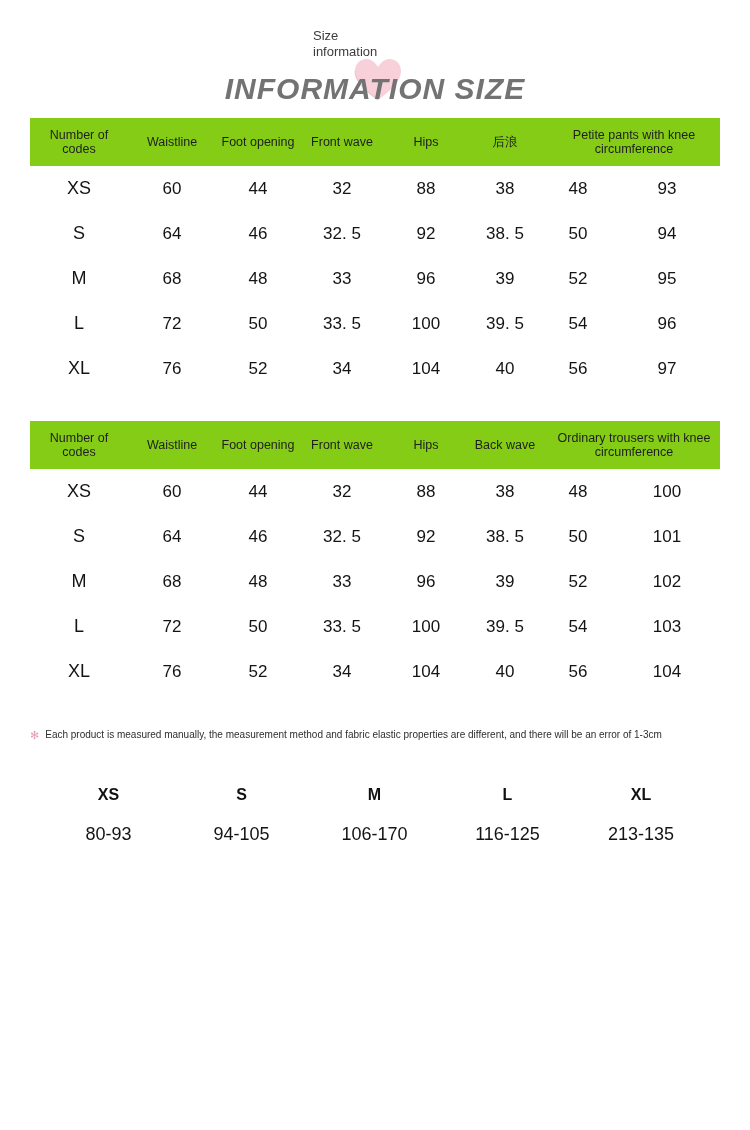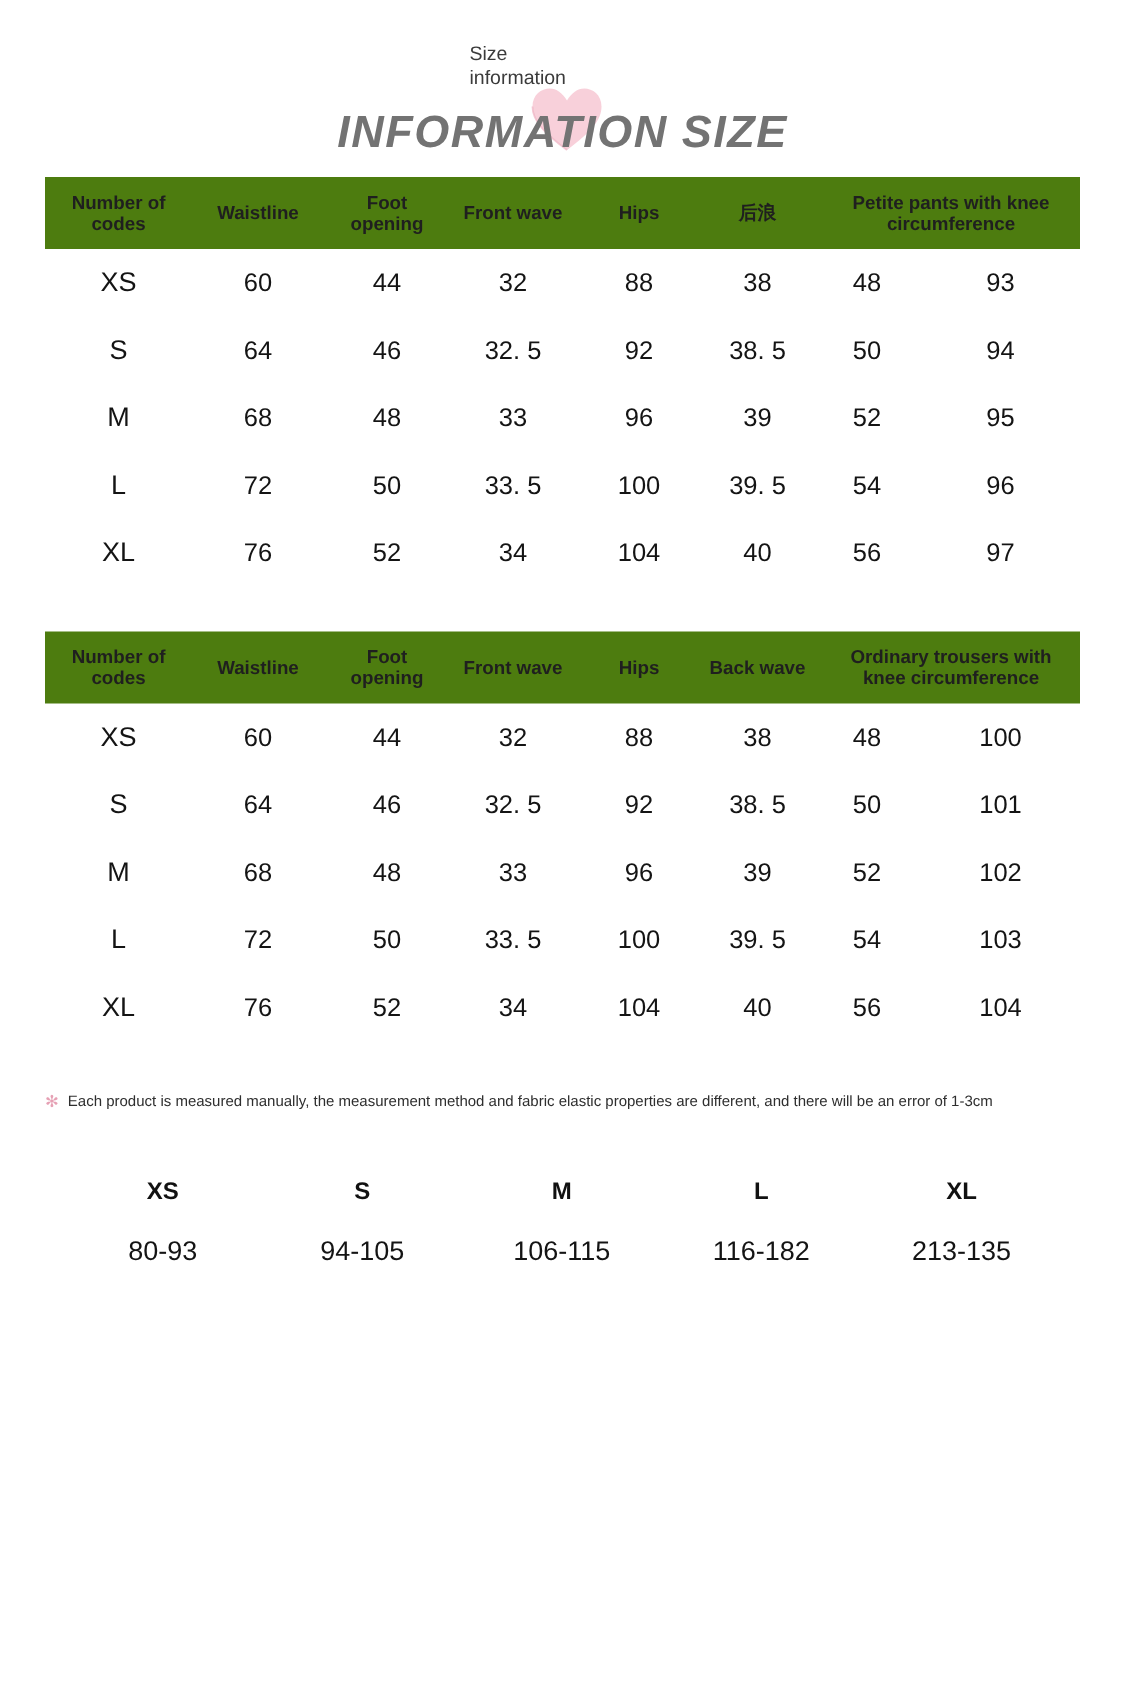--- a/index.html
+++ b/index.html
@@ -63,23 +63,23 @@
   .table-wrap {
     margin: 0 30px;
     position: relative;
   }
   table.size-table {
     width: 690px;
     border-collapse: collapse;
     table-layout: fixed;
   }
   table.size-table thead th {
-    background: #4d7c0f;
+    background: #84cc16;
     font-size: 12.5px;
-    font-weight: bold;
+    font-weight: normal;
     color: #1f1f1f;
     padding: 10px 4px;
     vertical-align: middle;
     line-height: 14px;
     text-align: center;
   }
   table.size-table thead th.wide {
     text-align: center;
     padding-left: 10px;
   }
@@ -349,21 +349,21 @@
         <tr>
           <td class="wsize">XS</td>
           <td class="wsize">S</td>
           <td class="wsize">M</td>
           <td class="wsize">L</td>
           <td class="wsize">XL</td>
         </tr>
         <tr>
           <td class="wval">80-93</td>
           <td class="wval">94-105</td>
-          <td class="wval">106-115</td>
-          <td class="wval">116-182</td>
+          <td class="wval">106-170</td>
+          <td class="wval">116-125</td>
           <td class="wval">213-135</td>
         </tr>
       </tbody>
     </table>
   </div>
 
 </div>
 
 </body></html>

